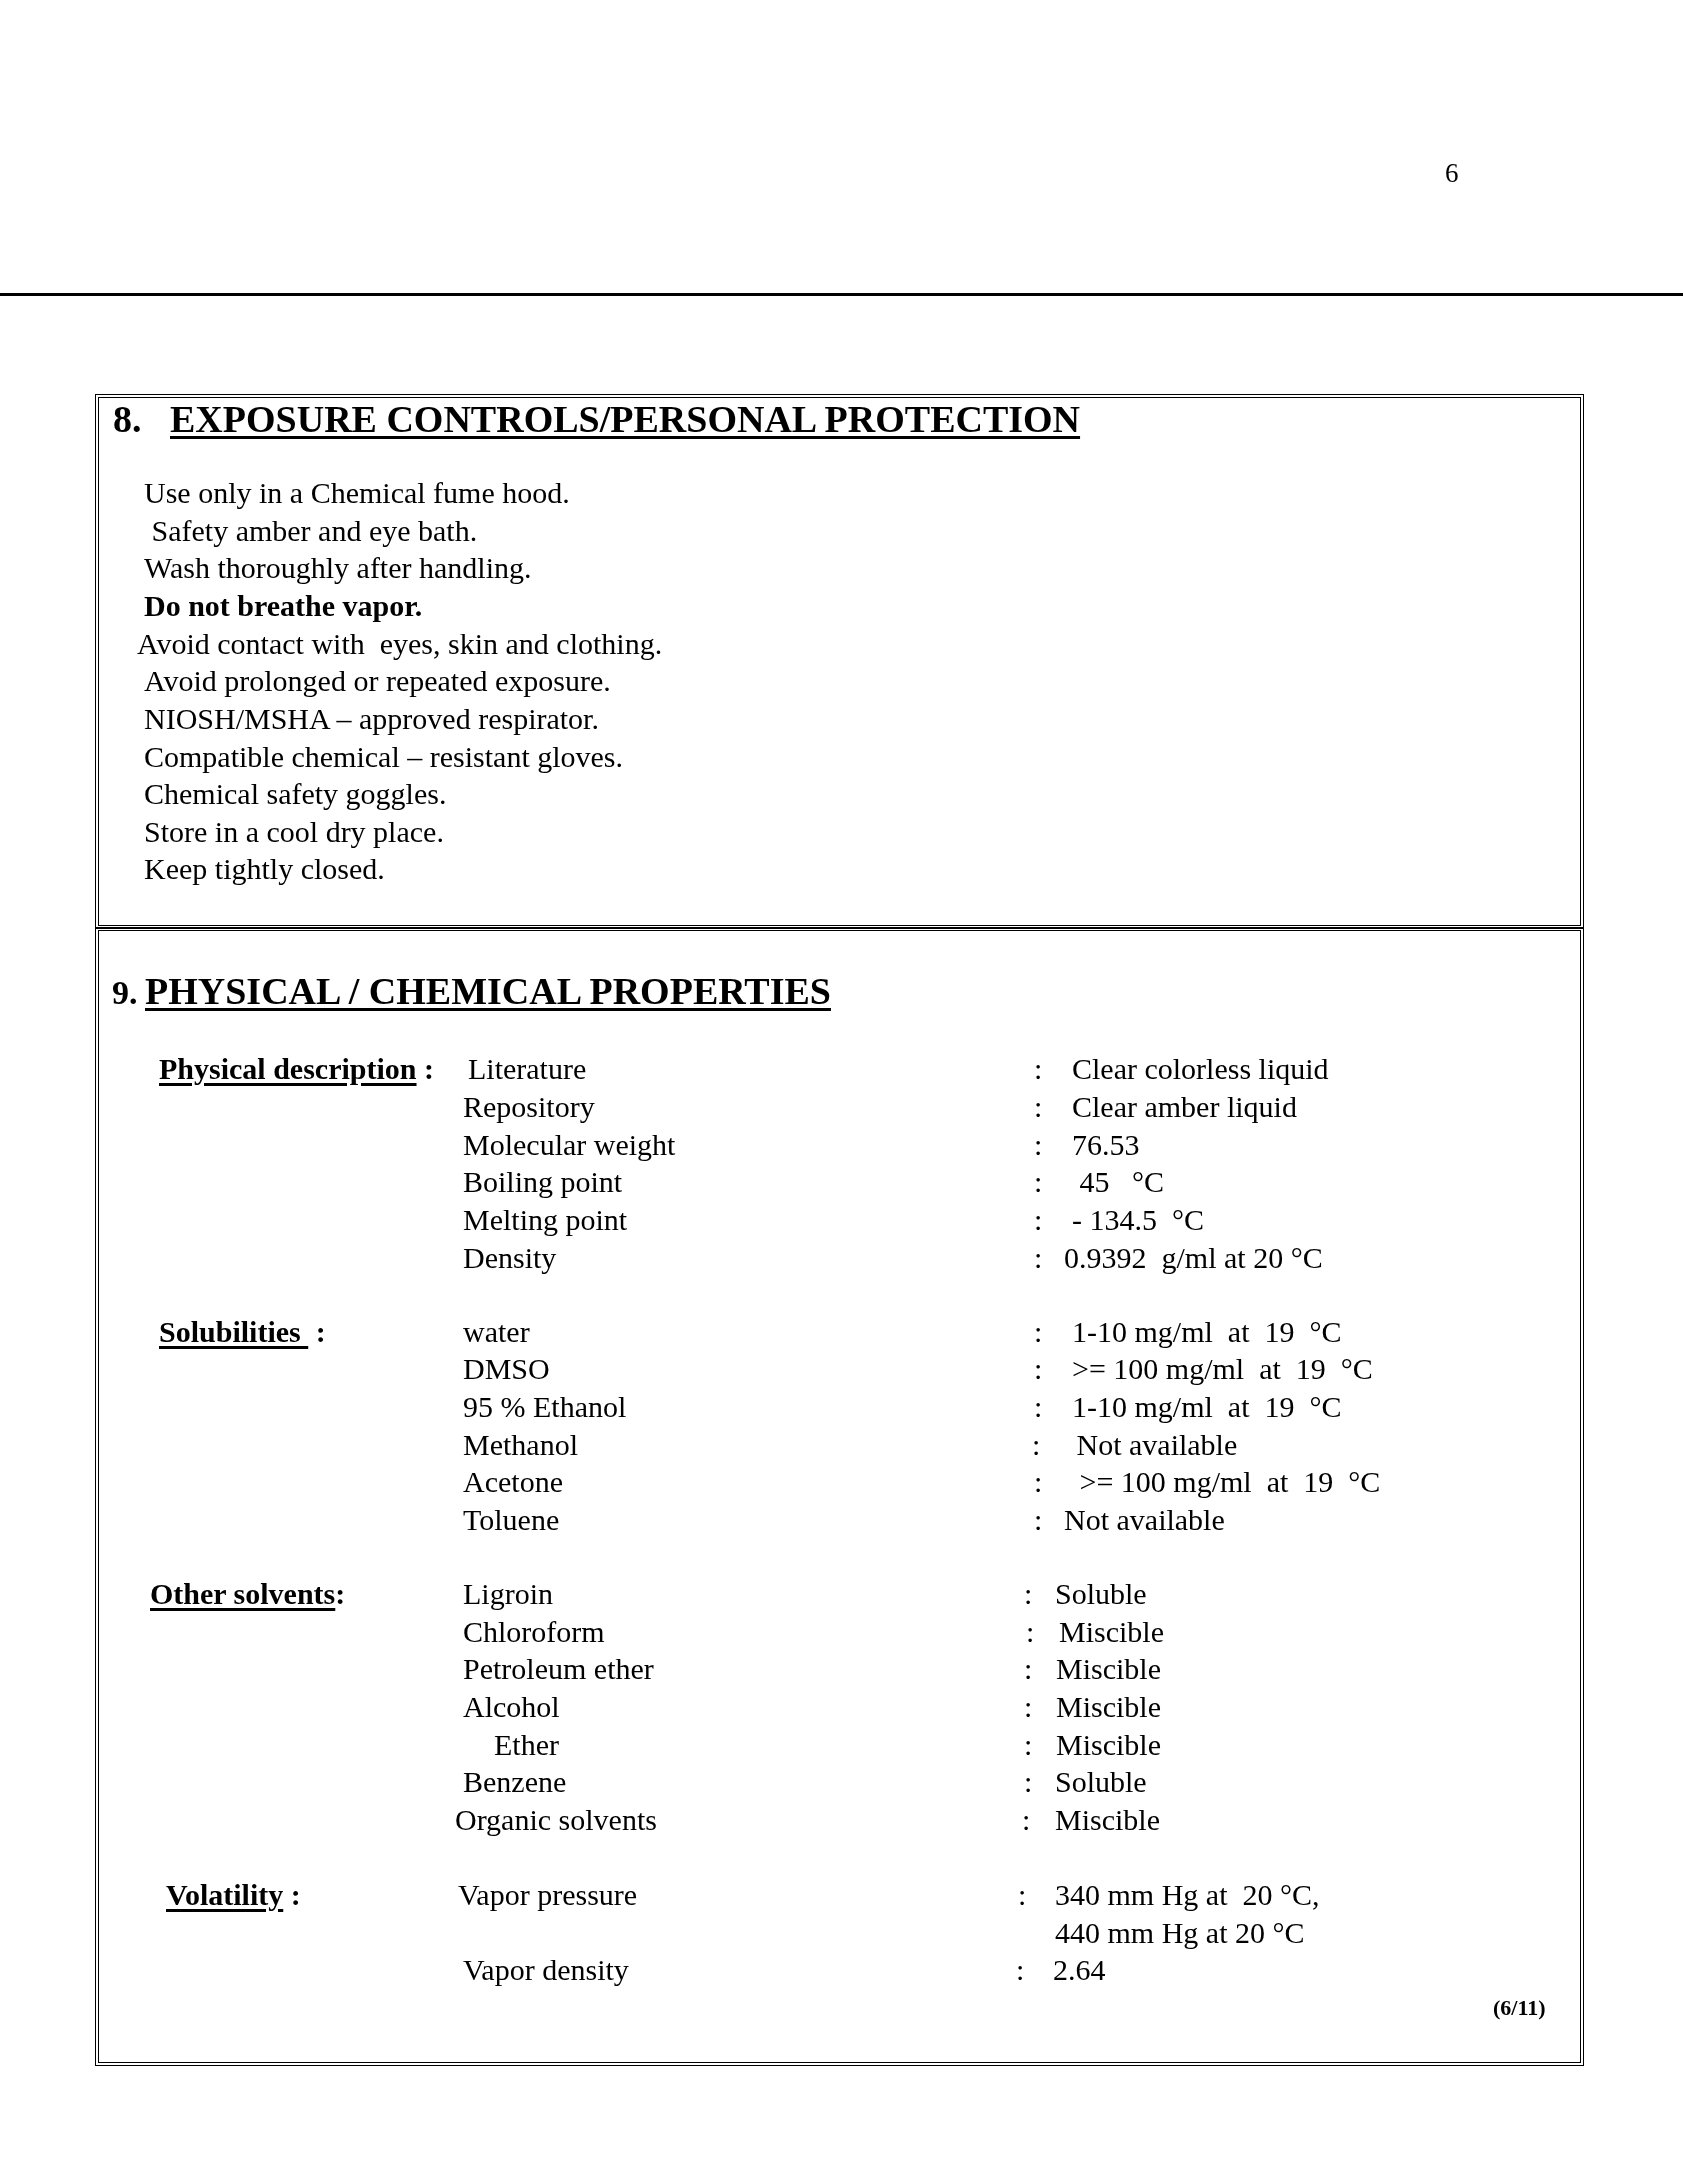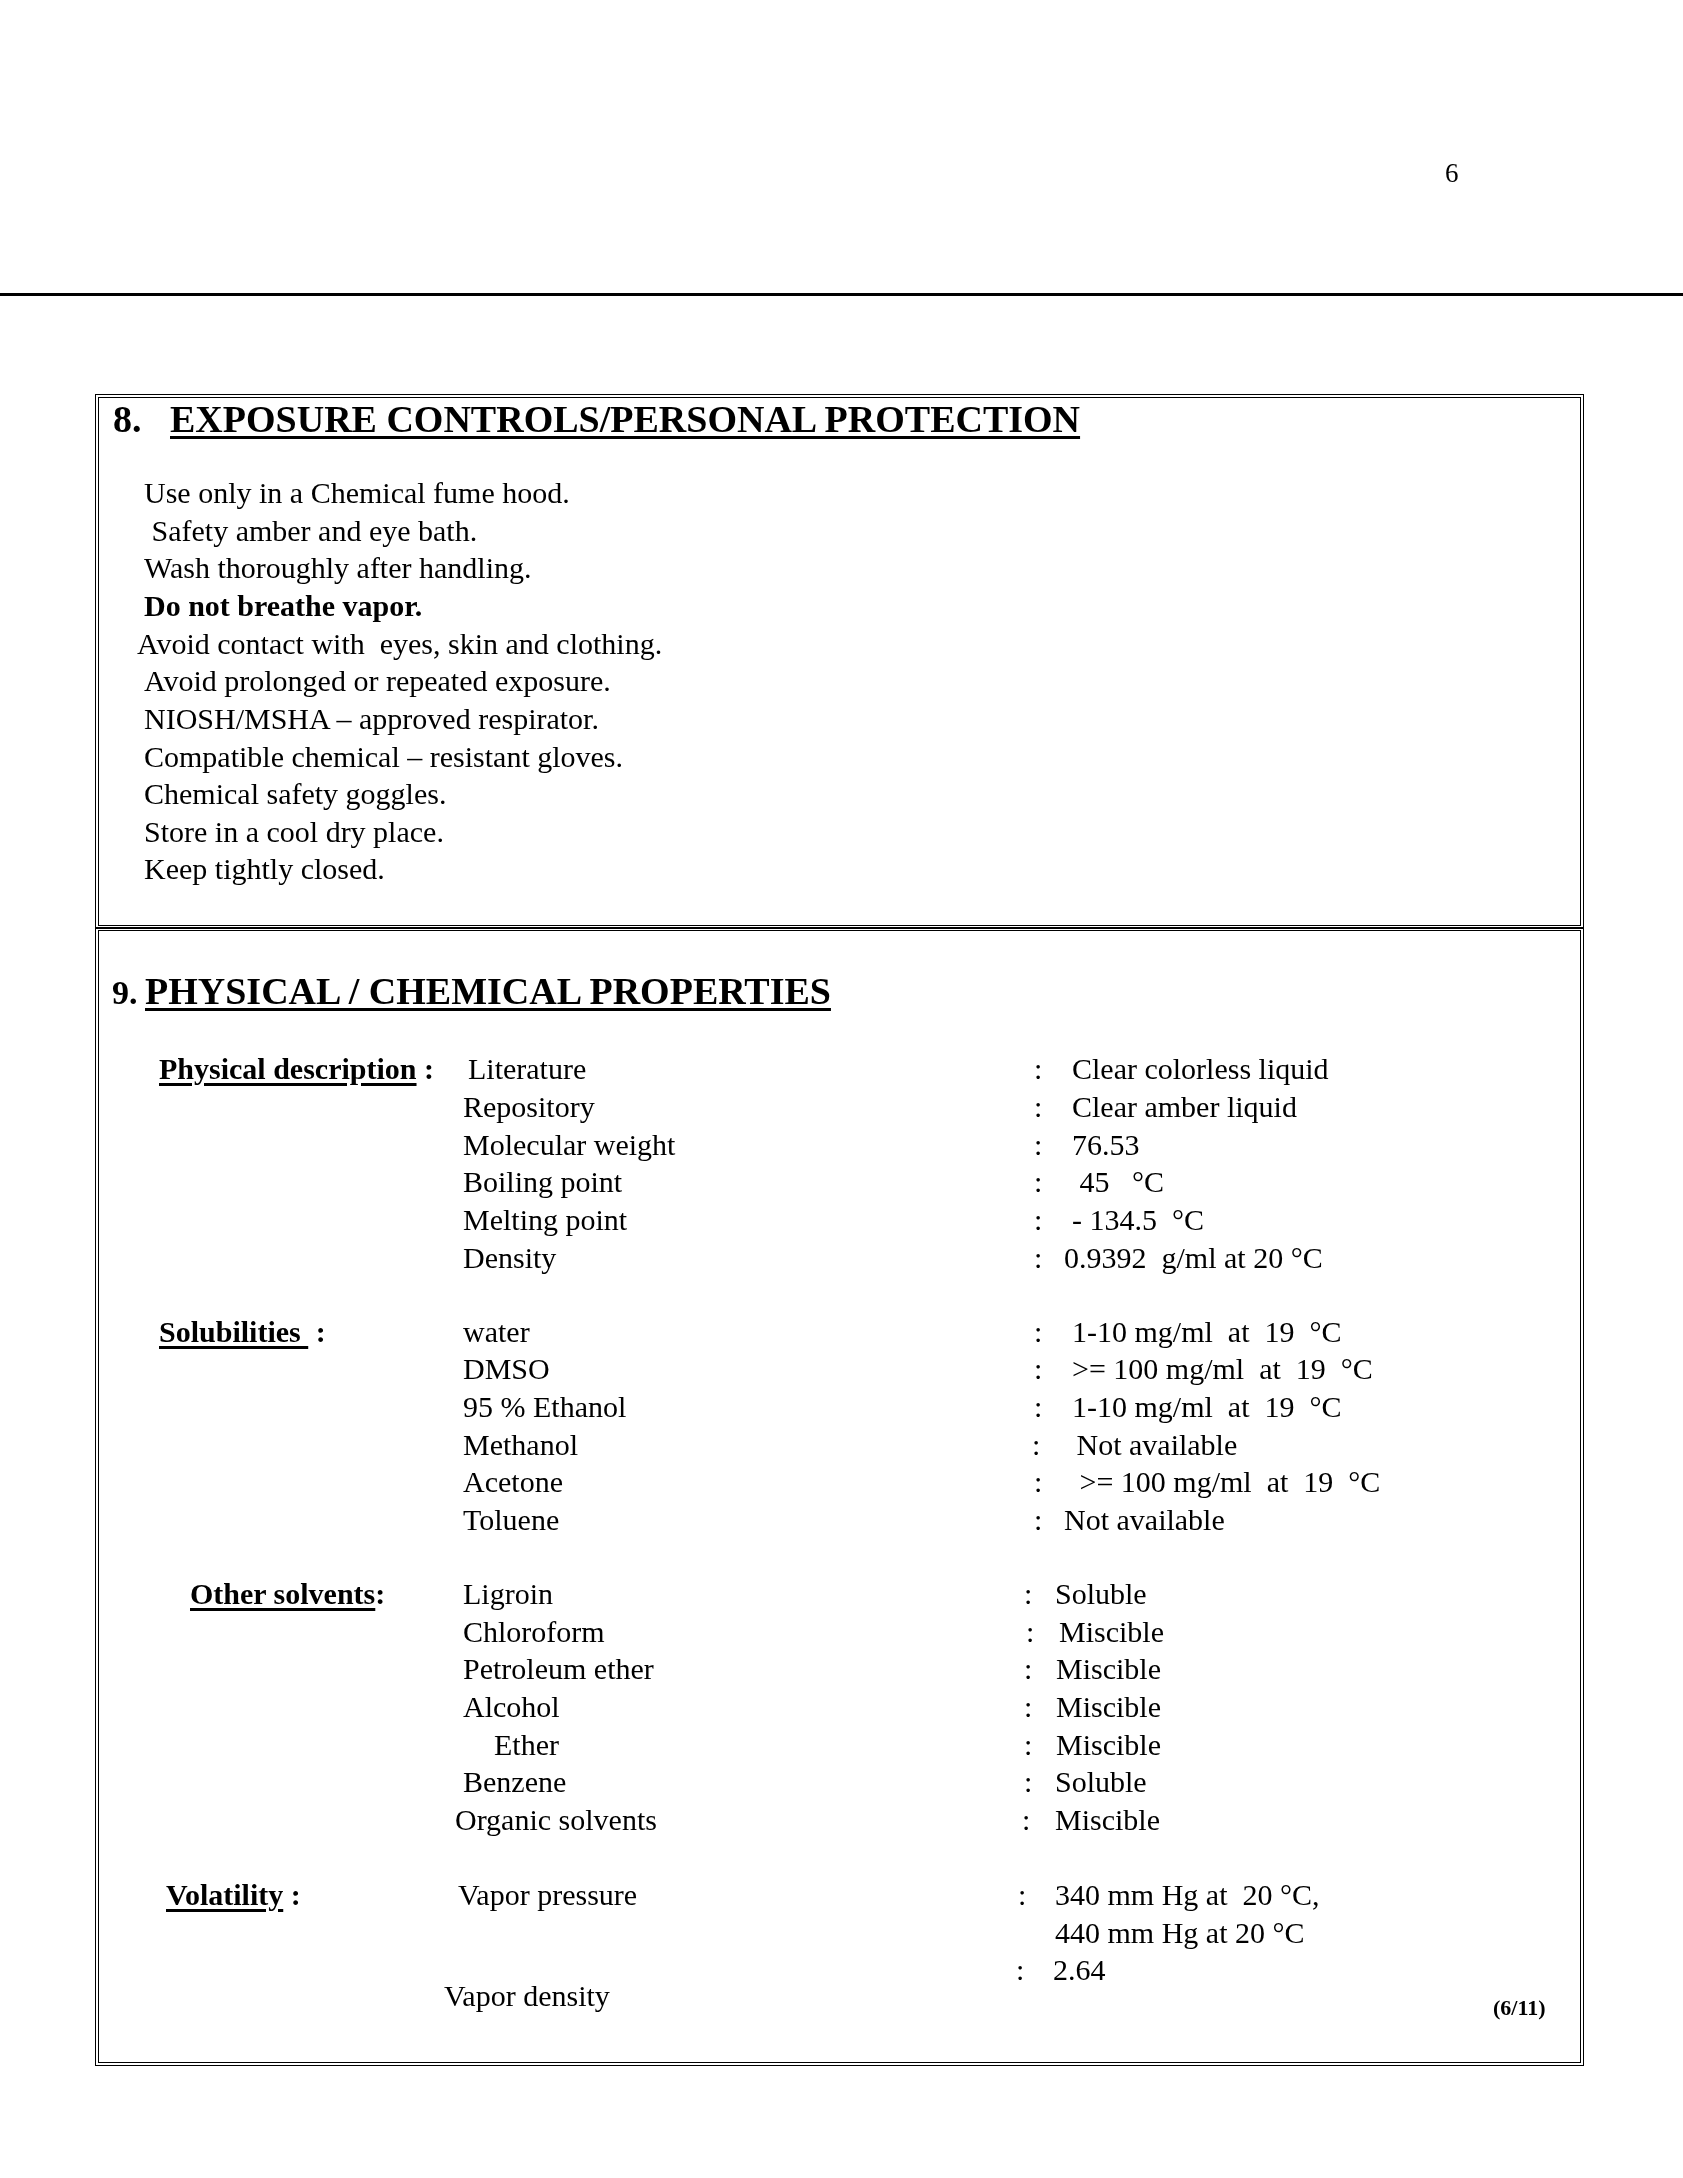--- a/index.html
+++ b/index.html
@@ -88,21 +88,21 @@
 <div class="abs" style="left:1034px; top:1463px;">:</div>
 <div class="abs" style="left:1034px; top:1501px;">:</div>
 
 <div class="abs" style="left:1072px; top:1313px;">1-10 mg/ml  at  19  °C</div>
 <div class="abs" style="left:1072px; top:1350px;">&gt;= 100 mg/ml  at  19  °C</div>
 <div class="abs" style="left:1072px; top:1388px;">1-10 mg/ml  at  19  °C</div>
 <div class="abs" style="left:1069px; top:1426px;"> Not available</div>
 <div class="abs" style="left:1072px; top:1463px;"> &gt;= 100 mg/ml  at  19  °C</div>
 <div class="abs" style="left:1064px; top:1501px;">Not available</div>
 
-<div class="abs label" style="left:150px; top:1575px;margin-left:40px;"><span class="u">Other solvents</span><span>:</span></div>
+<div class="abs label" style="left:150px; top:1575px;"><span class="u">Other solvents</span><span>:</span></div>
 <div class="abs" style="left:463px; top:1575px;">Ligroin</div>
 <div class="abs" style="left:463px; top:1613px;">Chloroform</div>
 <div class="abs" style="left:463px; top:1650px;">Petroleum ether</div>
 <div class="abs" style="left:463px; top:1688px;">Alcohol</div>
 <div class="abs" style="left:463px; top:1726px;margin-left:31px;">Ether</div>
 <div class="abs" style="left:463px; top:1763px;">Benzene</div>
 <div class="abs" style="left:455px; top:1801px;">Organic solvents</div>
 
 <div class="abs" style="left:1024px; top:1575px;">:</div>
 <div class="abs" style="left:1026px; top:1613px;">:</div>
@@ -115,21 +115,21 @@
 <div class="abs" style="left:1055px; top:1575px;">Soluble</div>
 <div class="abs" style="left:1059px; top:1613px;">Miscible</div>
 <div class="abs" style="left:1056px; top:1650px;">Miscible</div>
 <div class="abs" style="left:1056px; top:1688px;">Miscible</div>
 <div class="abs" style="left:1056px; top:1726px;">Miscible</div>
 <div class="abs" style="left:1055px; top:1763px;">Soluble</div>
 <div class="abs" style="left:1055px; top:1801px;">Miscible</div>
 
 <div class="abs label" style="left:166px; top:1876px;"><span class="u">Volatility</span><span> :</span></div>
 <div class="abs" style="left:458px; top:1876px;">Vapor pressure</div>
-<div class="abs" style="left:444px; top:1951px;margin-top:26px;">Vapor density</div>
+<div class="abs" style="left:463px; top:1951px;">Vapor density</div>
 
 <div class="abs" style="left:1018px; top:1876px;">:</div>
 <div class="abs" style="left:1016px; top:1951px;">:</div>
 
 <div class="abs" style="left:1055px; top:1876px;">340 mm Hg at  20 °C,</div>
 <div class="abs" style="left:1055px; top:1914px;">440 mm Hg at 20 °C</div>
 <div class="abs" style="left:1053px; top:1951px;">2.64</div>
 
 <div class="abs footer-mark" style="left:1493px; top:1989px;">(6/11)</div>
 

